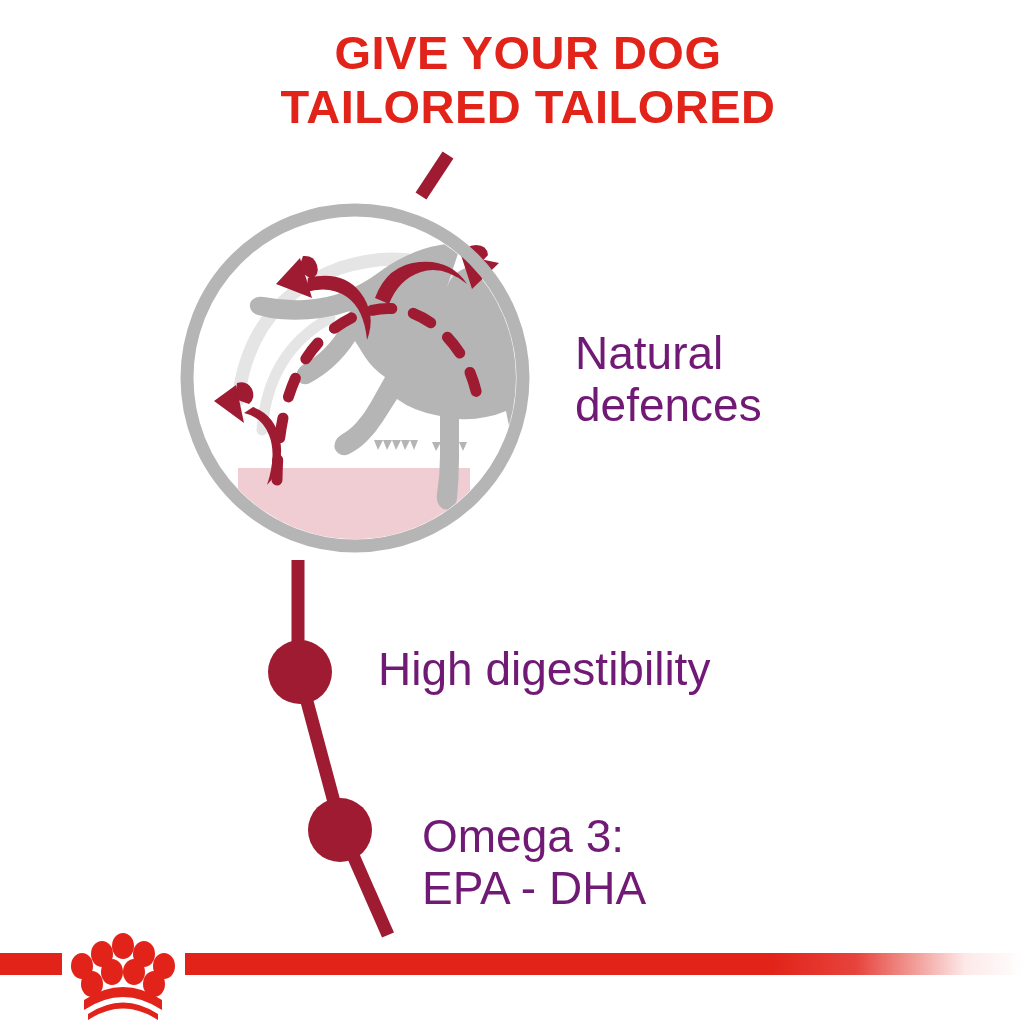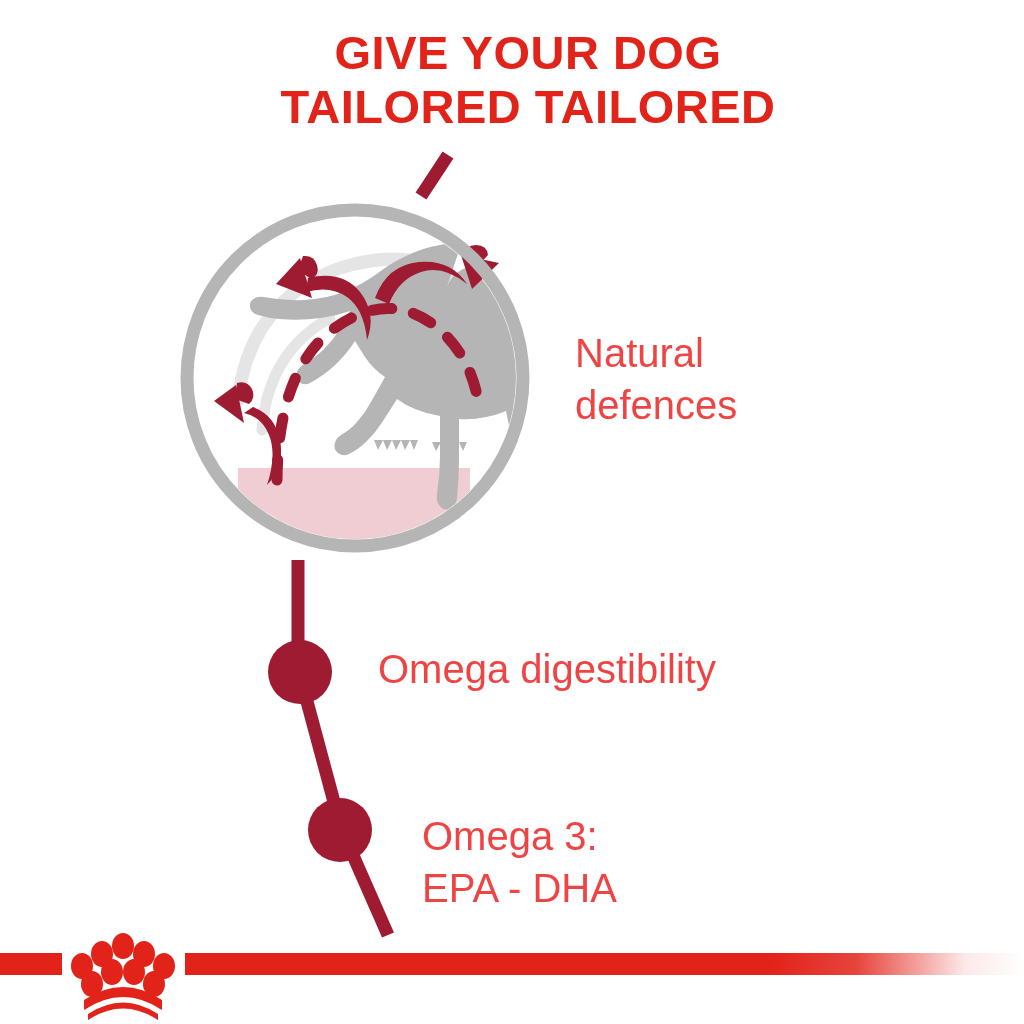--- a/index.html
+++ b/index.html
@@ -33,24 +33,24 @@
     letter-spacing: 0.5px;
   }
   #headline .hl-line {
     display: block;
     white-space: nowrap;
   }
 
   
   .benefit-label {
     position: absolute;
-    color: #ef4444;
+    color: #701a75;
     font-family: "Liberation Sans", sans-serif;
     font-weight: normal;
-    font-size: 40px;
+    font-size: 46px;
     line-height: 52px;
     white-space: pre-line;
   }
   #label-natural-defences {
     left: 575px;
     top: 327px;
   }
   #label-high-digestibility {
     left: 378px;
     top: 643px;
@@ -246,21 +246,21 @@
       <line x1="298" y1="668" x2="341" y2="828" stroke="#9E1B32" stroke-width="13" stroke-linecap="butt"></line>
       <line x1="341" y1="828" x2="388" y2="935" stroke="#9E1B32" stroke-width="13" stroke-linecap="butt"></line>
       <circle cx="300" cy="672" r="32" fill="#9E1B32"></circle>
       <circle cx="340" cy="830" r="32" fill="#9E1B32"></circle>
     </g>
   </svg>
 
   <div class="benefit-label" id="label-natural-defences">Natural
 defences</div>
 
-  <div class="benefit-label" id="label-high-digestibility">Omega digestibility</div>
+  <div class="benefit-label" id="label-high-digestibility">High digestibility</div>
 
   <div class="benefit-label" id="label-omega3">Omega 3:
 EPA - DHA</div>
 
   <div id="bottom-band">
     <svg width="1024" height="124" viewBox="0 0 1024 124" xmlns="http://www.w3.org/2000/svg">
       <defs>
         <linearGradient id="barFade" x1="0" y1="0" x2="1" y2="0">
           <stop offset="0" stop-color="#E2231A" stop-opacity="1"></stop>
           <stop offset="0.70" stop-color="#E2231A" stop-opacity="1"></stop>

